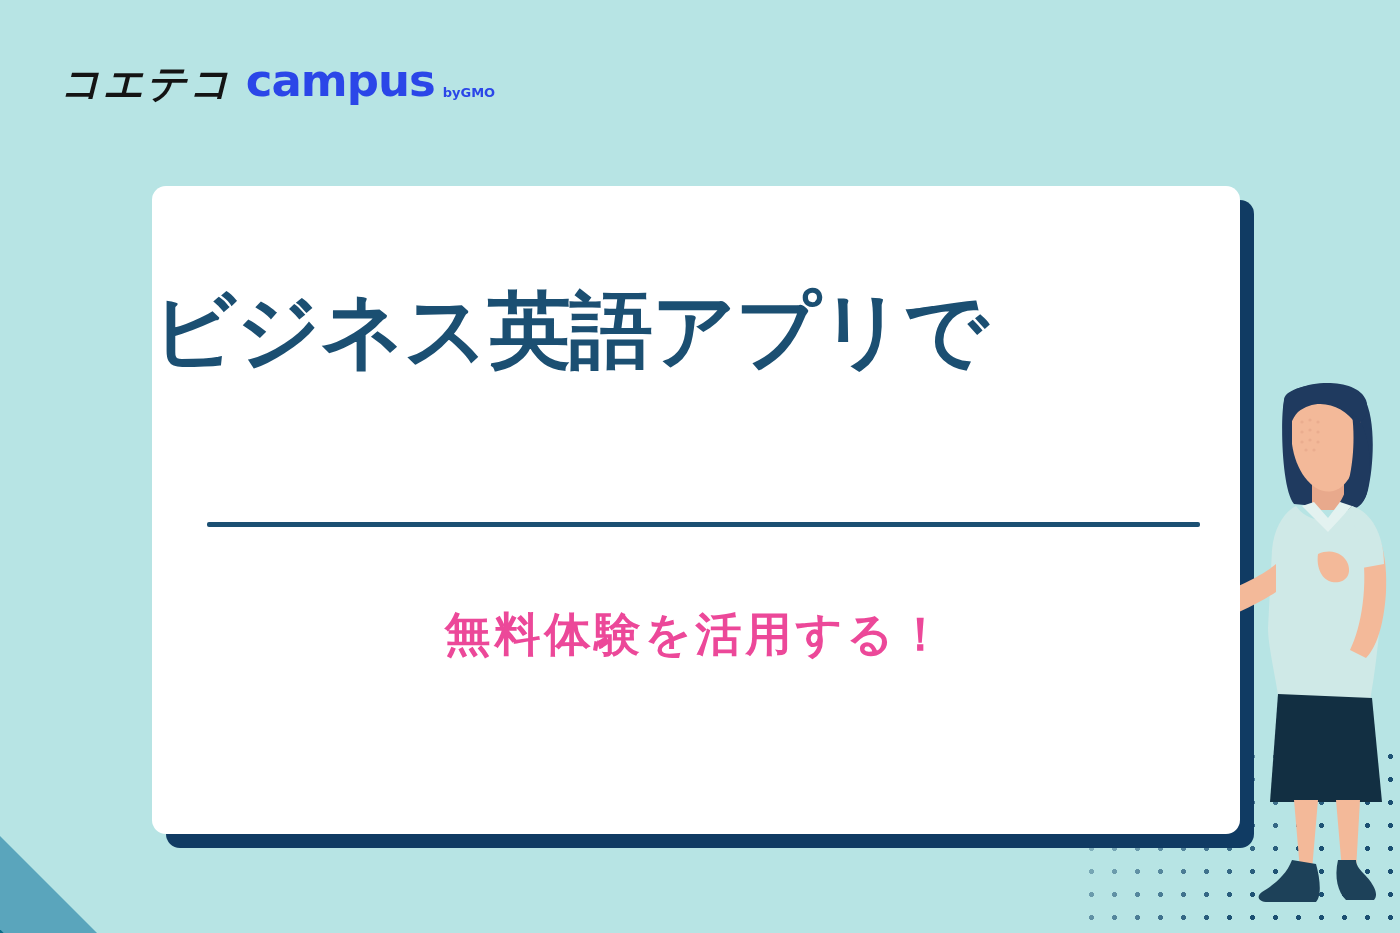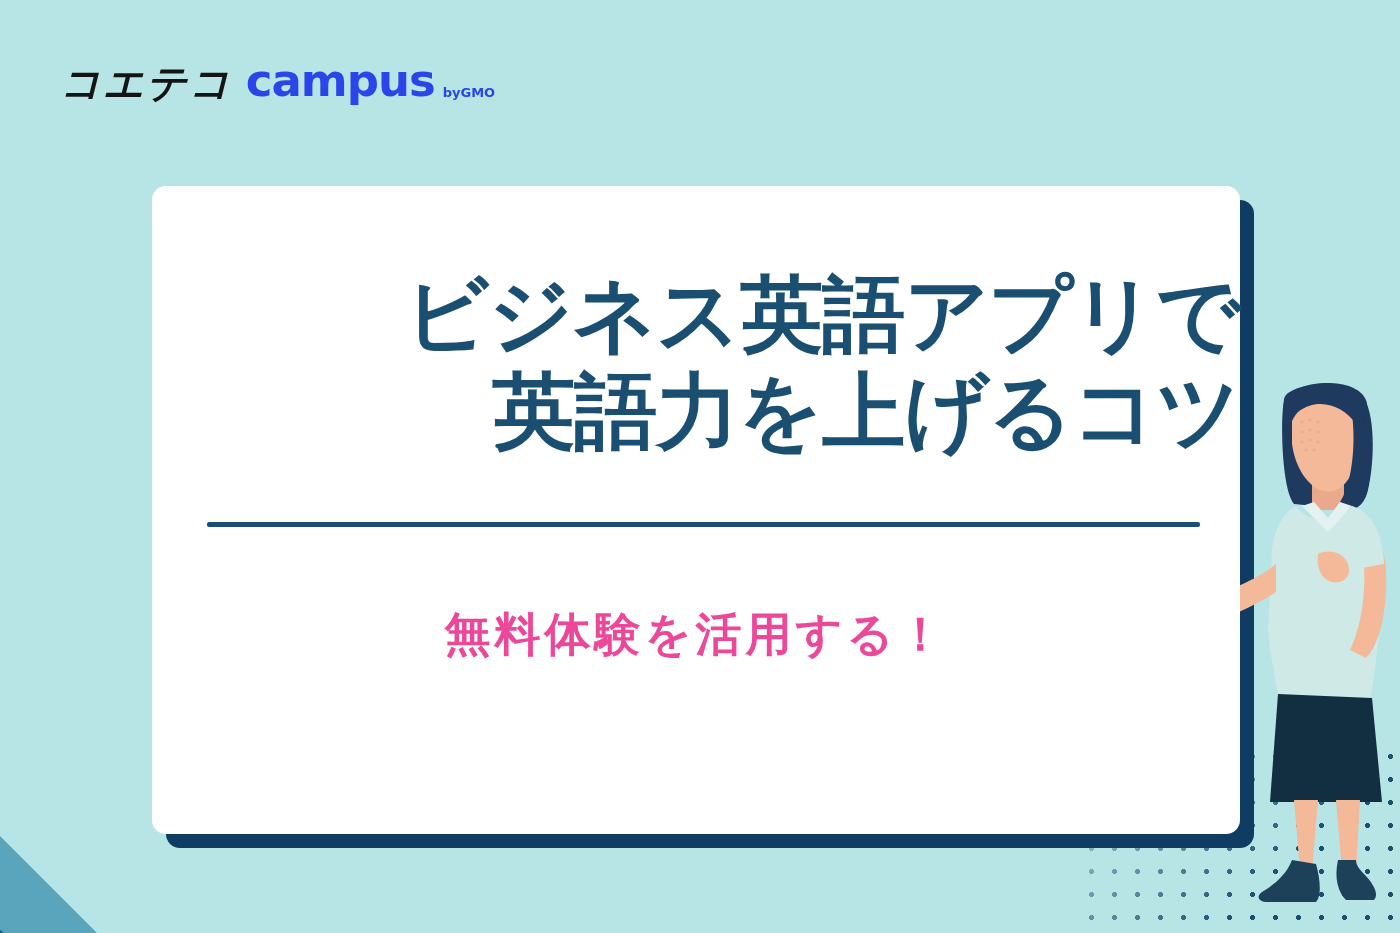--- a/index.html
+++ b/index.html
@@ -50,23 +50,23 @@
     top: 186px;
     width: 1088px;
     height: 648px;
     background: #ffffff;
     border-radius: 14px;
   }
 
   #title-block {
     position: absolute;
     left: 0;
-    top: 80px;
+    top: 96px;
     width: 100%;
-    text-align: right;
+    text-align: left;
   }
   .title-line {
     color: #1b4f72;
     font-size: 83px;
     line-height: 1.17;
     font-weight: 700;
     letter-spacing: -1px;
     white-space: nowrap;
   }
   #divider {
@@ -165,21 +165,20 @@
               background-size: 23px 23px;
               -webkit-mask-image: linear-gradient(135deg, rgba(0,0,0,0) 0%, rgba(0,0,0,0.35) 22%, rgba(0,0,0,1) 62%);
               mask-image: linear-gradient(135deg, rgba(0,0,0,0) 0%, rgba(0,0,0,0.35) 22%, rgba(0,0,0,1) 62%);"></div>
 
   <div id="card-shadow"></div>
 
   <div id="card">
 
     <div id="title-block">
       <div class="title-line">ビジネス英語アプリで</div>
-      <div class="title-line">英語力を上げるコツ</div>
     </div>
 
     <div id="divider"></div>
 
     <div id="subtitle">無料体験を活用する！</div>
   </div>
 
   <svg id="woman" viewBox="0 0 170 528" xmlns="http://www.w3.org/2000/svg">
 
     <path d="M44 22 C44 5, 110 -2, 124 20 C136 40, 134 86, 128 112 C124 130, 108 136, 96 130 L54 126 C42 112, 40 44, 44 22 Z" fill="#1f3a5f"></path>

